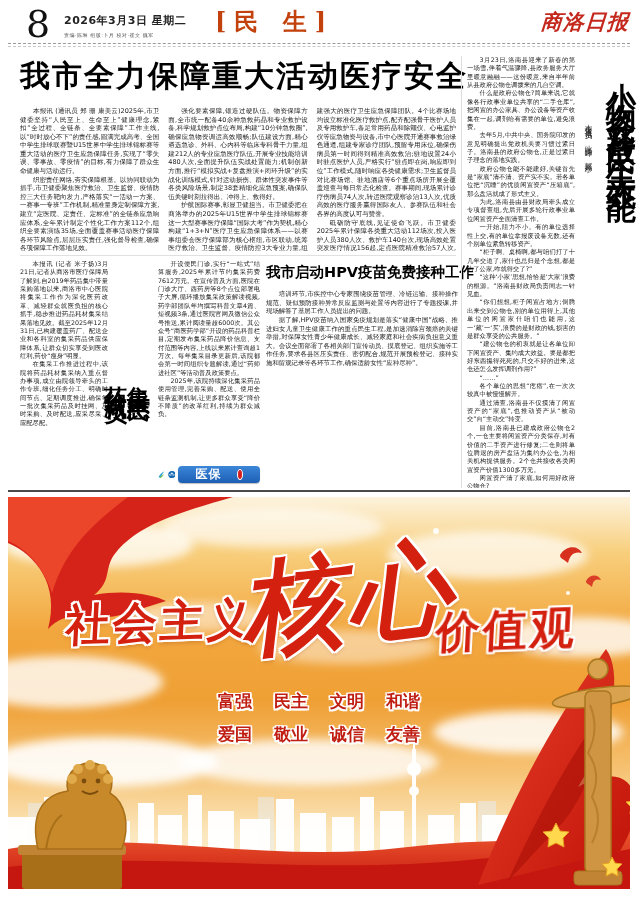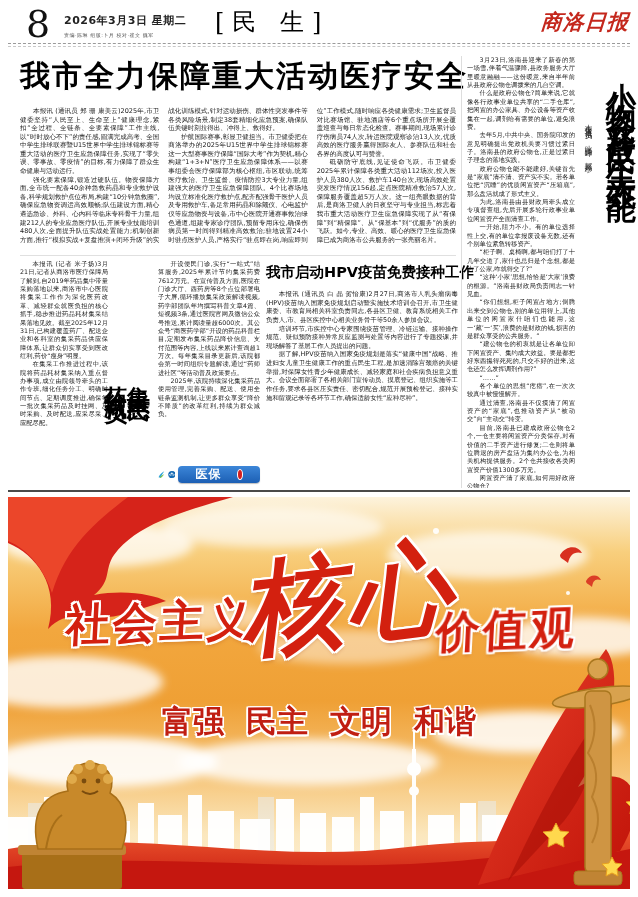--- a/index.html
+++ b/index.html
@@ -6,21 +6,21 @@
   .page{position:relative;width:638px;height:897px;background:#fff;margin:0 auto;
         font-family:"DejaVu Sans","Liberation Sans",sans-serif;color:#1a1a1a;overflow:hidden;}
 
   
   .page-num{position:absolute;left:26px;top:2px;font-family:"DejaVu Serif","Liberation Serif",serif;
             font-size:38px;font-weight:400;color:#111;}
   .date-block{position:absolute;left:64px;top:13px;}
   .date-line{font-size:11px;font-weight:bold;color:#222;letter-spacing:.5px;}
   .credits-line{font-size:5px;color:#555;margin-top:4px;letter-spacing:.5px;}
   .section-title{position:absolute;left:215px;top:6px;font-family:"DejaVu Serif","Liberation Serif",serif;
-                 font-size:24px;color:#000000;letter-spacing:8px;font-weight:400;}
+                 font-size:24px;color:#c2410c;letter-spacing:8px;font-weight:700;}
   .masthead{position:absolute;left:541px;top:8px;font-family:"DejaVu Serif","Liberation Serif",serif;
             font-size:21px;font-weight:bold;color:#c4271c;font-style:italic;letter-spacing:1px;
             transform:skewX(-4deg);}
   .header-rule{position:absolute;left:8px;right:8px;top:43px;border-top:1px dashed #9a9a9a;}
   .header-rule2{position:absolute;left:8px;right:8px;top:46px;border-top:1px dashed #c8c8c8;}
 
   
   .art-body p{margin:0;text-indent:2em;text-align:justify;}
   .main-article{position:absolute;left:20px;top:54px;width:436px;}
   .main-article h1{margin:2px 0 10px;font-size:30px;font-weight:900;color:#000;
@@ -64,21 +64,21 @@
           background:linear-gradient(#fdf3dd 0%,#f8cf7d 14%,#f2a73e 34%,#efa035 52%,#f6c374 70%,#fbe7bd 86%,#fdf2dc 100%);}
   .poster svg{position:absolute;inset:0;}
   .p-outline{color:#d3200f;font-weight:900;
      text-shadow:-2px 0 0 #fff,2px 0 0 #fff,0 -2px 0 #fff,0 2px 0 #fff,
                  -2px -2px 0 #fff,2px 2px 0 #fff,-2px 2px 0 #fff,2px -2px 0 #fff,0 3px 4px rgba(140,40,0,.35);}
   .pt-left{position:absolute;left:58px;top:96px;font-size:44px;letter-spacing:3px;transform:skewX(-5deg) rotate(-2deg);}
   .pt-core{position:absolute;left:232px;top:34px;font-size:102px;font-style:italic;letter-spacing:6px;
            transform:rotate(-7deg);font-family:"DejaVu Serif","Liberation Serif",serif;}
   .pt-right{position:absolute;left:428px;top:104px;font-size:44px;letter-spacing:3px;transform:skewX(-5deg) rotate(-2deg);}
   .p-values{position:absolute;left:0;top:194px;width:100%;text-align:center;}
-  .p-row{margin-bottom:13px;font-size:31px;line-height:1.2;margin-top:12px;}
+  .p-row{margin-bottom:13px;font-size:17px;line-height:1.2;}
   .p-row span{margin:0 11px;color:#c01e12;font-weight:900;
      text-shadow:-1.5px 0 0 #fff,1.5px 0 0 #fff,0 -1.5px 0 #fff,0 1.5px 0 #fff,
                  -1.5px -1.5px 0 #fff,1.5px 1.5px 0 #fff,-1.5px 1.5px 0 #fff,1.5px -1.5px 0 #fff;}
 </style>
 </head>
 <body>
 
 <div class="page">
 
   <div class="page-num">8</div>
@@ -88,20 +88,21 @@
   </div>
   <div class="section-title">[民 生]</div>
   <div class="masthead">商洛日报</div>
   <div class="header-rule"></div>
   <div class="header-rule2"></div>
 
   <section class="main-article">
     <h1>我市全力保障重大活动医疗安全</h1>
     <div class="main-body art-body">
         <p>本报讯 (通讯员 郑 珊 康美云)2025年,市卫健委坚持“人民至上、生命至上”健康理念,紧扣“全过程、全链条、全要素保障”工作主线,以“时时放心不下”的责任感,圆满完成高考、全国中学生排球联赛暨U15世界中学生排球锦标赛等重大活动的医疗卫生应急保障任务,实现了“零失误、零事故、零疫情”的目标,有力保障了群众生命健康与活动运行。</p>
+        <p>织密责任网络,夯实保障根基。以协同联动为抓手,市卫健委聚焦医疗救治、卫生监督、疫情防控三大任务靶向发力,严格落实“一活动一方案、一赛事一专班”工作机制,精准量身定制保障方案,建立“定医院、定责任、定标准”的全链条应急响应体系,全年累计制定个性化工作方案112个,组织全要素演练35场,全面覆盖赛事活动医疗保障各环节风险点,层层压实责任,强化督导检查,确保各项保障工作落地见效。</p>
         <p>强化要素保障,锻造过硬队伍。物资保障方面,全市统一配备40余种急救药品和专业救护设备,科学规划救护点位布局,构建“10分钟急救圈”,确保应急物资调运高效顺畅;队伍建设方面,精心遴选急诊、外科、心内科等临床专科骨干力量,组建212人的专业应急医疗队伍,开展专业技能培训480人次,全面提升队伍实战处置能力;机制创新方面,推行“模拟实战+复盘推演+闭环升级”的实战化训练模式,针对运动损伤、群体性突发事件等各类风险场景,制定38套精细化应急预案,确保队伍关键时刻拉得出、冲得上、救得好。</p>
         <p>护航国际赛事,彰显卫健担当。市卫健委把在商洛举办的2025年U15世界中学生排球锦标赛这一大型赛事医疗保障“国际大考”作为契机,精心构建“1+3+N”医疗卫生应急保障体系——以赛事组委会医疗保障部为核心枢纽,市区联动,统筹医疗救治、卫生监督、疫情防控3大专业力量,组建强大的医疗卫生应急保障团队。4个比赛场地均设立标准化医疗救护点,配齐配强骨干医护人员及专用救护车,备足常用药品和除颤仪、心电监护仪等应急物资与设备,市中心医院开通赛事救治绿色通道,组建专家诊疗团队,预留专用床位,确保伤病员第一时间得到精准高效救治;驻地设置24小时驻点医护人员,严格实行“驻点即在岗,响应即到位”工作模式,随时响应各类健康需求;卫生监督员对比赛场馆、驻地酒店等6个重点场所开展全覆盖巡查与每日常态化检查。赛事期间,现场累计诊疗伤病员74人次,转运医院观察诊治13人次,优质高效的医疗服务赢得国际友人、参赛队伍和社会各界的高度认可与赞誉。</p>
         <p>砥砺防守底线,见证使命飞跃。市卫健委2025年累计保障各类重大活动112场次,投入医护人员380人次、救护车140台次,现场高效处置突发医疗情况156起,定点医院精准救治57人次,保障服务覆盖超5万人次。这一组亮眼数据的背后,是商洛卫健人的日夜坚守与专业担当,标志着我市重大活动医疗卫生应急保障实现了从“有保障”到“精保障”、从“保基本”到“优服务”的质的飞跃。如今,专业、高效、暖心的医疗卫生应急保障已成为商洛市公共服务的一张亮丽名片。</p>
       </div>
   </section>
 
   <div class="row-rule"></div>
 
   <section class="jicai">
     <div class="jicai-colA art-body">
@@ -133,21 +134,20 @@
           <span>商洛医保之声</span>
           <span class="seal"></span>
         </div>
       </div>
     </div>
   </section>
 
   <section class="hpv">
     <h2>我市启动HPV疫苗免费接种工作</h2>
     <div class="art-body">
-        <p>本报讯 (通讯员 白 晶 贺怡康)2月27日,商洛市人乳头瘤病毒(HPV)疫苗纳入国家免疫规划启动暨实施技术培训会召开,市卫生健康委、市教育局相关科室负责同志,各县区卫健、教育系统相关工作负责人,市、县区疾控中心相关业务骨干等50余人参加会议。</p>
         <p>培训环节,市疾控中心专家围绕疫苗管理、冷链运输、接种操作规范、疑似预防接种异常反应监测与处置等内容进行了专题授课,并现场解答了基层工作人员提出的问题。</p>
         <p>据了解,HPV疫苗纳入国家免疫规划是落实“健康中国”战略、推进妇女儿童卫生健康工作的重点民生工程,是加速消除宫颈癌的关键举措,对保障女性青少年健康成长、减轻家庭和社会疾病负担意义重大。会议全面部署了各相关部门宣传动员、摸底登记、组织实施等工作任务,要求各县区压实责任、密切配合,规范开展预检登记、接种实施和留观记录等各环节工作,确保适龄女性“应种尽种”。</p>
       </div>
   </section>
 
   <div class="col-sep"></div>
 
   <section class="warehouse">
     <div class="wh-body art-body">
         <p>3月23日,洛南县迎来了新春的第一场雪,伴着气温骤降,县政务服务大厅里暖意融融——这份暖意,来自半年前从县政府公物仓调拨来的几台空调。</p>
@@ -284,16 +284,17 @@
         <path d="M66 38 q8 6 16 0" stroke="#7a4c0e" stroke-width="2" fill="none"></path>
         <path d="M30 96 q4 -26 16 -34" stroke="#a86f18" stroke-width="2" fill="none"></path>
       </g>
     </svg>
 
     <div class="pt-left p-outline">社会主义</div>
     <div class="pt-core p-outline">核心</div>
     <div class="pt-right p-outline">价值观</div>
     <div class="p-values">
       <div class="p-row"><span>富强</span><span>民主</span><span>文明</span><span>和谐</span></div>
+      <div class="p-row"><span>爱国</span><span>敬业</span><span>诚信</span><span>友善</span></div>
     </div>
   </section>
 
 </div>
 
 </body></html>

